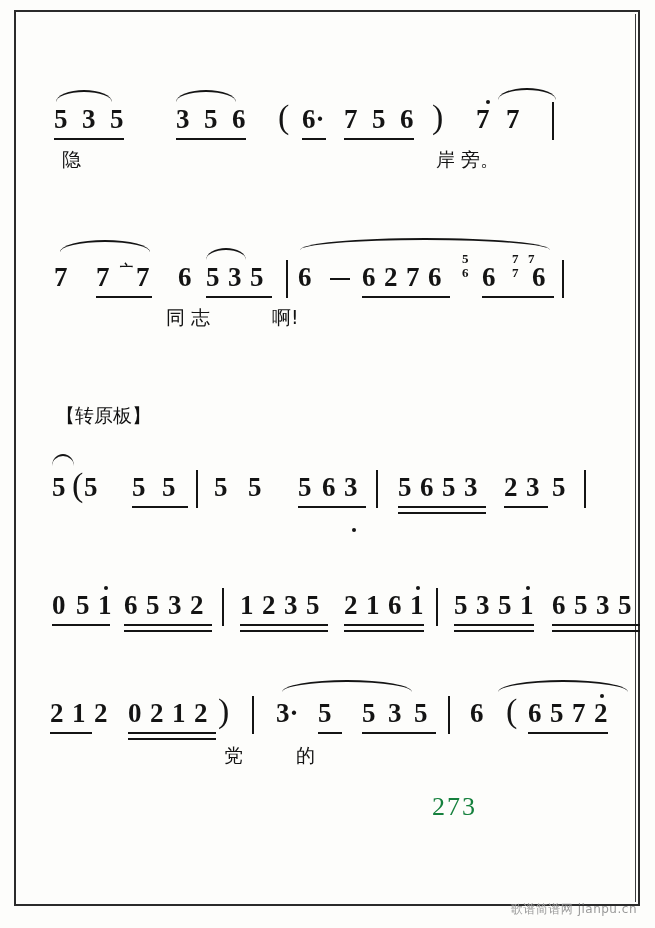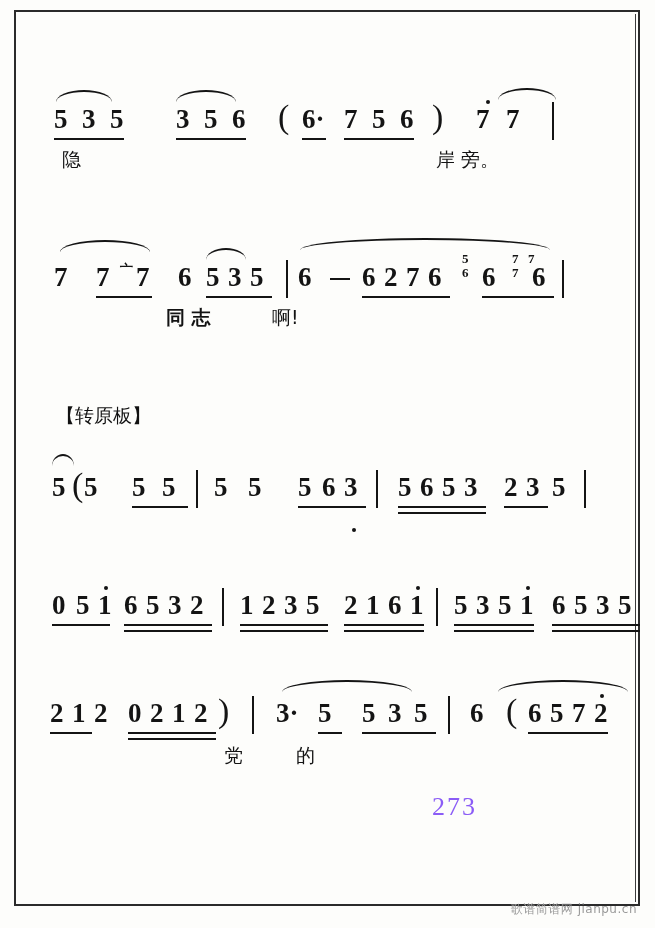--- a/index.html
+++ b/index.html
@@ -116,21 +116,21 @@
     font-size: 19px;
     line-height: 22px;
     color: #111;
     font-family: "DejaVu Sans", sans-serif;
     border: 0;
     white-space: nowrap;
   }
   .page-number {
     position: absolute;
     font-size: 26px;
-    color: #8b5cf6;
+    color: #15803d;
     font-family: "Liberation Serif", serif;
     letter-spacing: 2px;
   }
   .watermark {
     position: absolute;
     right: 18px;
     bottom: 10px;
     font-size: 12px;
     color: #9a9a9a;
     font-family: "DejaVu Sans", sans-serif;
@@ -219,21 +219,21 @@
       <div class="note" style="left:482px; top:24px;">6</div>
       <div class="note tiny" style="left:512px; top:12px;">7</div>
       <div class="note tiny" style="left:528px; top:12px;">7</div>
       <div class="note tiny" style="left:512px; top:26px;">7</div>
       <div class="note" style="left:532px; top:24px;">6</div>
       <div class="beam" style="left:482px; top:56px; width:72px;"></div>
 
       <div class="barline" style="left:562px; top:20px; height:38px;"></div>
     </div>
     <div class="lyrics">
-      <div class="lyric" style="left:166px; top:68px;font-weight:bold;">同 志</div>
+      <div class="lyric" style="left:166px; top:68px;">同 志</div>
       <div class="lyric" style="left:272px; top:68px;">啊!</div>
     </div>
   </div>
 
   <div class="tempo-mark" style="left:56px; top:404px;">【转原板】</div>
 
   <div class="system" style="top:452px;">
     <div class="notes">
       <div class="slur" style="left:52px; top:2px; width:22px;"></div>
       <div class="note" style="left:52px; top:22px;">5</div>

